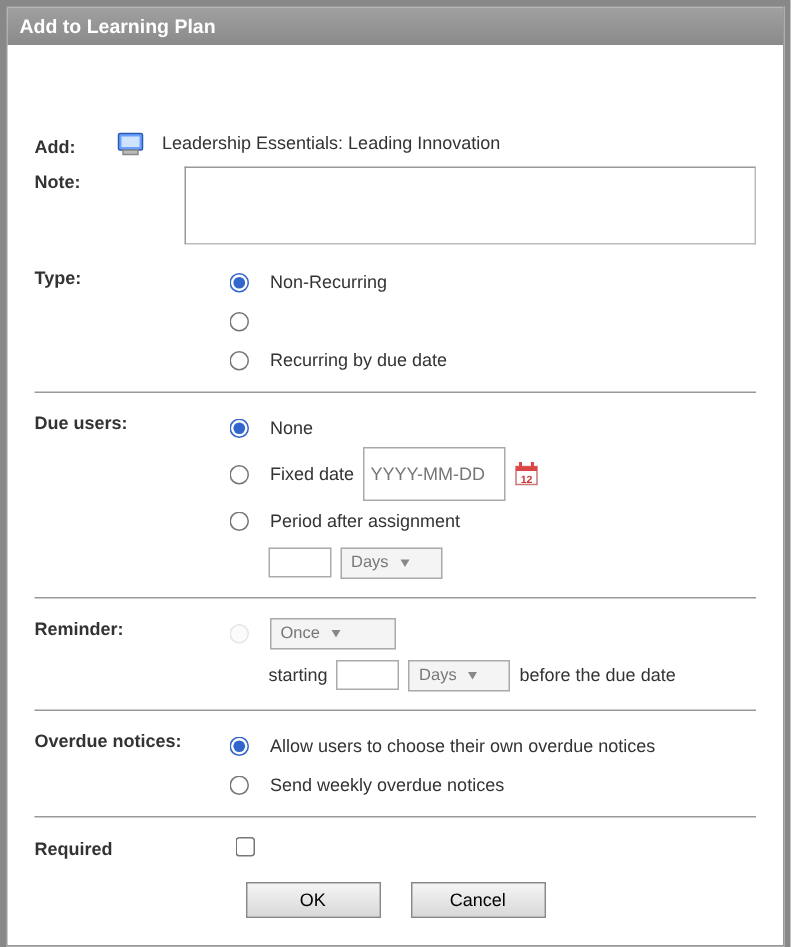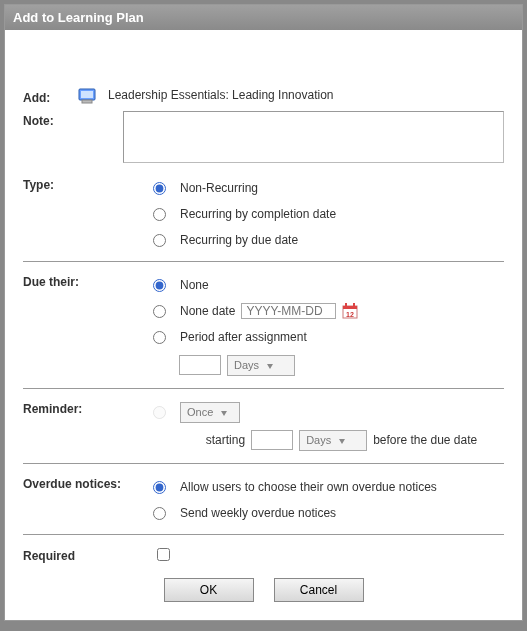--- a/index.html
+++ b/index.html
@@ -73,38 +73,38 @@
   }
   .sub-indent { padding-left: 26px; display:flex; align-items:center; gap:6px; min-height:30px;}
   input.txt-small {
     width:42px; height:20px;
     border:1px solid #aaa;
     background:#fff;
     font-size:12px;
     padding:1px 3px;
   }
   input.txt-date {
-    width:95px; height:16px;
+    width:95px; height:36px;
     border:1px solid #aaa;
     color:#aaa;
     font-size:12px;
     padding:1px 4px;
   }
   .sel {
     height:21px;
     border:1px solid #aaa;
     background:#f4f4f4;
     color:#777;
     font-size:11px;
     display:inline-flex;
     align-items:center;
     padding:0 20px 0 6px;
     gap:8px;
   }
-  .sel.small{width:60px;}
+  .sel.small{width:84px;}
   .sel.wider{width:68px;}
   .caret::after{
     content:"";
     display:inline-block;
     border-left:3px solid transparent;
     border-right:3px solid transparent;
     border-top:5px solid #888;
   }
   .cal-icon svg{vertical-align:middle;}
   .btns {
@@ -150,41 +150,40 @@
 
     <div class="row">
       <div class="label-col">Type:</div>
       <div class="field-col">
         <label class="opt-line">
           <input type="radio" name="type" checked="" style="">
           <span>Non-Recurring</span>
         </label>
         <label class="opt-line">
           <input type="radio" name="type" style="">
-          <span>Recurring by completion date</span>
         </label>
         <label class="opt-line">
           <input type="radio" name="type" style="">
           <span>Recurring by due date</span>
         </label>
       </div>
     </div>
 
     <hr class="hr">
 
     <div class="row">
-      <div class="label-col">Due their:</div>
+      <div class="label-col">Due users:</div>
       <div class="field-col">
         <label class="opt-line">
           <input type="radio" name="due" checked="" style="">
           <span>None</span>
         </label>
         <div class="opt-line">
           <input type="radio" name="due" style="">
-          <span>None date</span>
+          <span>Fixed date</span>
           <input class="txt-date" type="text" placeholder="YYYY-MM-DD" style="">
           <span class="cal-icon">
             <svg width="16" height="16">
               <rect x="1" y="3" width="14" height="12" fill="#fff" stroke="#c77"></rect>
               <rect x="1" y="3" width="14" height="3" fill="#d44"></rect>
               <rect x="3" y="0" width="2" height="4" fill="#d44"></rect>
               <rect x="11" y="0" width="2" height="4" fill="#d44"></rect>
               <text x="8" y="14" font-size="7" text-anchor="middle" fill="#c33" font-weight="bold">12</text>
             </svg>
           </span>
@@ -208,21 +207,21 @@
     <div class="row">
       <div class="label-col">Reminder:</div>
       <div class="field-col">
         <div class="opt-line">
           <input type="radio" name="rem" class="disabled-radio" disabled="" style="">
           <span class="sel small">
             <span>Once</span>
             <span class="caret"></span>
           </span>
         </div>
-        <div class="sub-indent" style="padding-left:26px;justify-content:center;">
+        <div class="sub-indent" style="padding-left:26px;">
           <span>starting</span>
           <input class="txt-small" type="text" value="" style="">
           <span class="sel wider">
             <span>Days</span>
             <span class="caret"></span>
           </span>
           <span>before the due date</span>
         </div>
       </div>
     </div>

